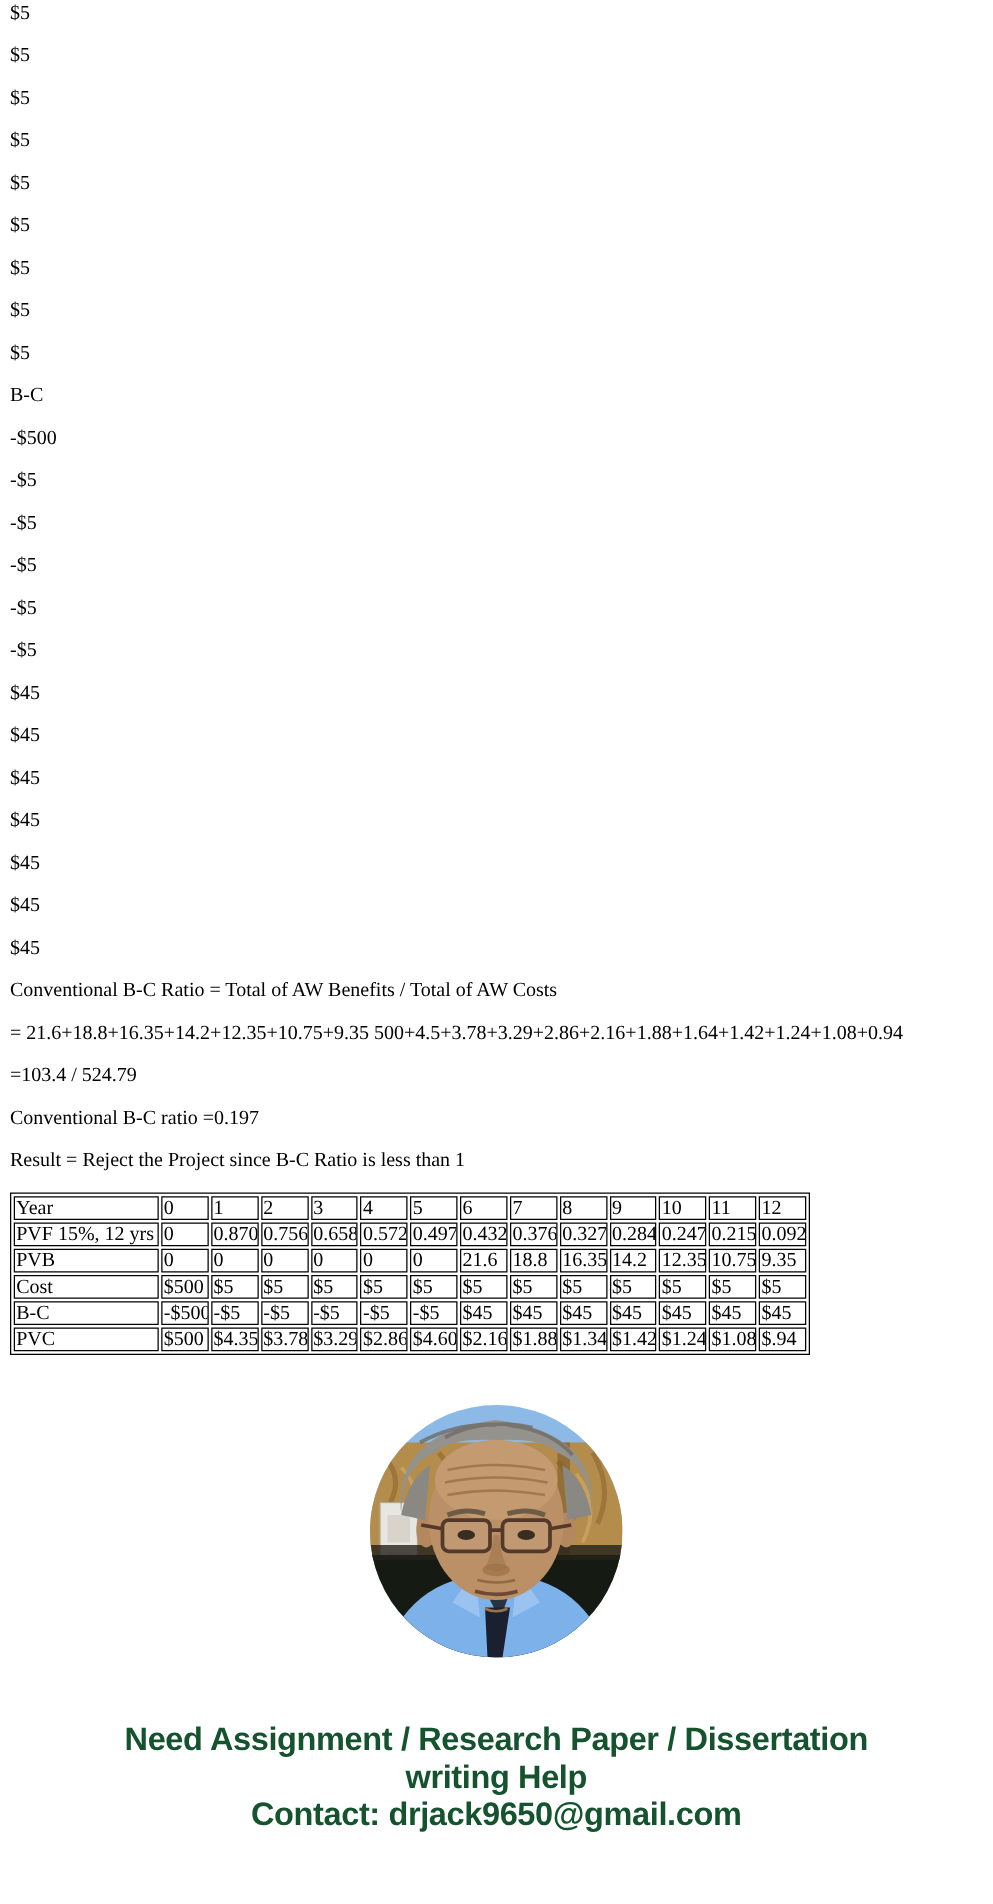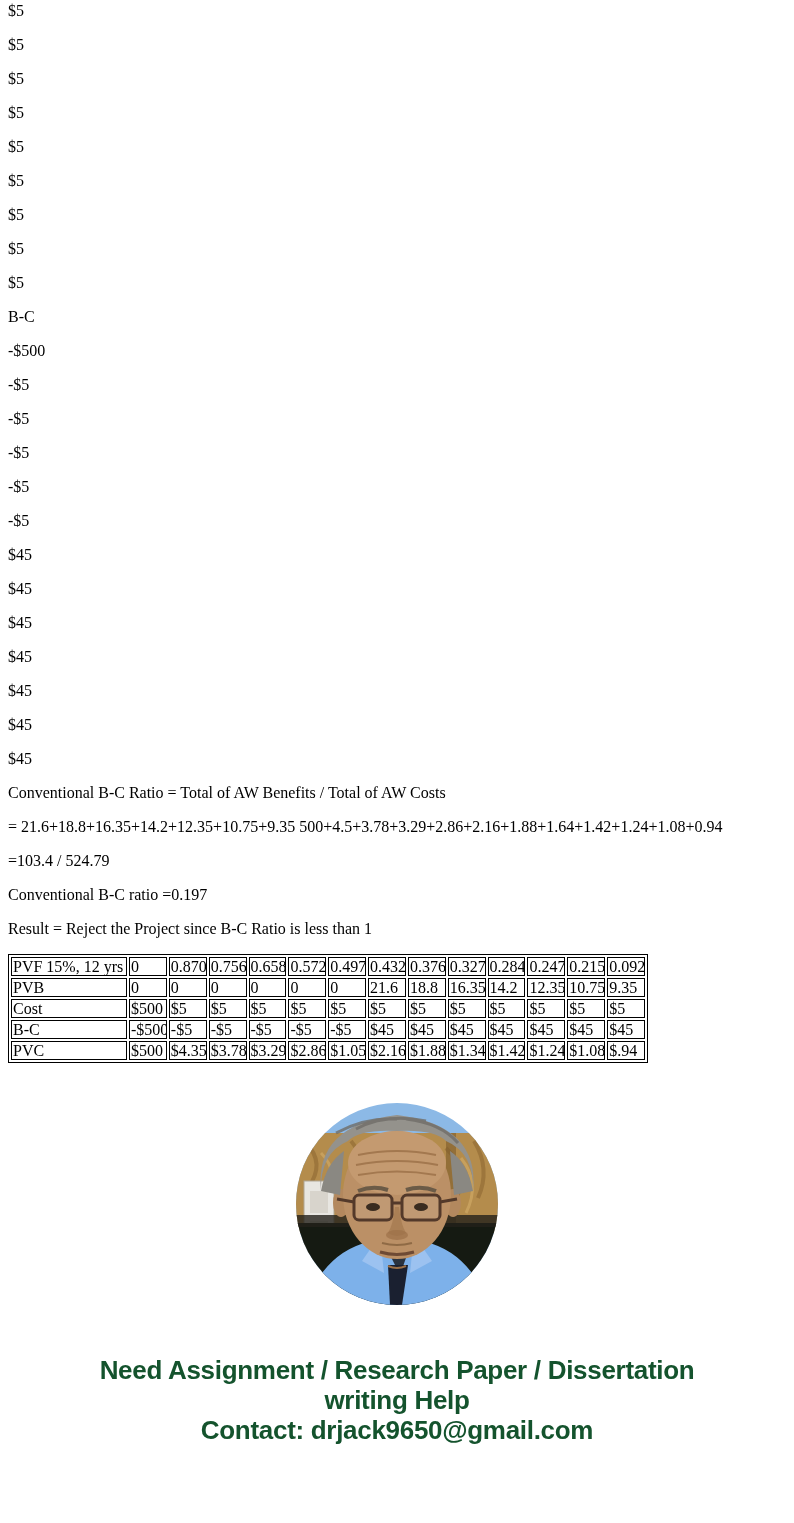--- a/index.html
+++ b/index.html
@@ -94,20 +94,36 @@
   <div class="analysis">
     <p>Conventional B-C Ratio = Total of AW Benefits / Total of AW Costs</p>
     <p>= 21.6+18.8+16.35+14.2+12.35+10.75+9.35 500+4.5+3.78+3.29+2.86+2.16+1.88+1.64+1.42+1.24+1.08+0.94</p>
     <p>=103.4 / 524.79</p>
     <p>Conventional B-C ratio =0.197</p>
     <p>Result = Reject the Project since B-C Ratio is less than 1</p>
   </div>
 
   <table class="cf-table">
     <tbody>
+        <tr>
+          <td class="row-label">Year</td>
+          <td>0</td>
+          <td>1</td>
+          <td>2</td>
+          <td>3</td>
+          <td>4</td>
+          <td>5</td>
+          <td>6</td>
+          <td>7</td>
+          <td>8</td>
+          <td>9</td>
+          <td>10</td>
+          <td>11</td>
+          <td>12</td>
+        </tr>
         <tr>
           <td class="row-label">PVF 15%, 12 yrs</td>
           <td>0</td>
           <td>0.870</td>
           <td>0.756</td>
           <td>0.658</td>
           <td>0.572</td>
           <td>0.497</td>
           <td>0.432</td>
           <td>0.376</td>
@@ -165,21 +181,21 @@
           <td>$45</td>
           <td>$45</td>
         </tr>
         <tr>
           <td class="row-label">PVC</td>
           <td>$500</td>
           <td>$4.35</td>
           <td>$3.78</td>
           <td>$3.29</td>
           <td>$2.86</td>
-          <td>$1.05</td>
+          <td>$4.60</td>
           <td>$2.16</td>
           <td>$1.88</td>
           <td>$1.34</td>
           <td>$1.42</td>
           <td>$1.24</td>
           <td>$1.08</td>
           <td>$.94</td>
         </tr>
       </tbody>
   </table>

